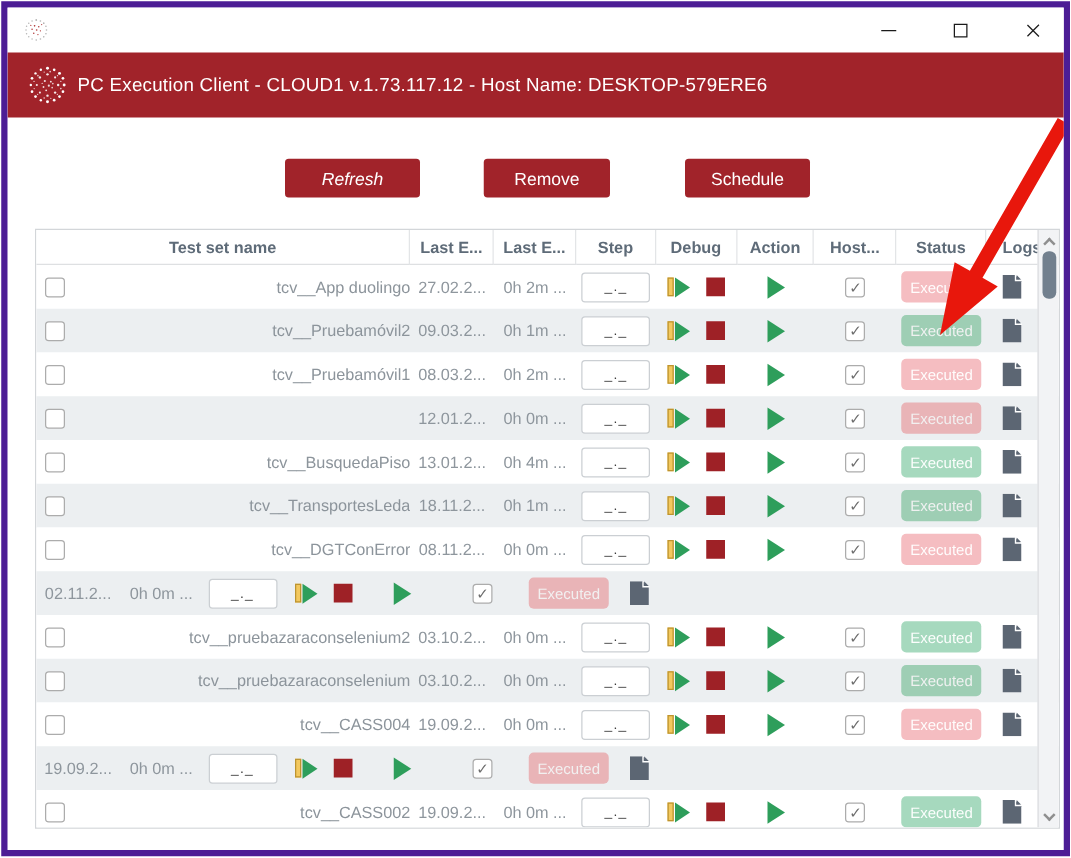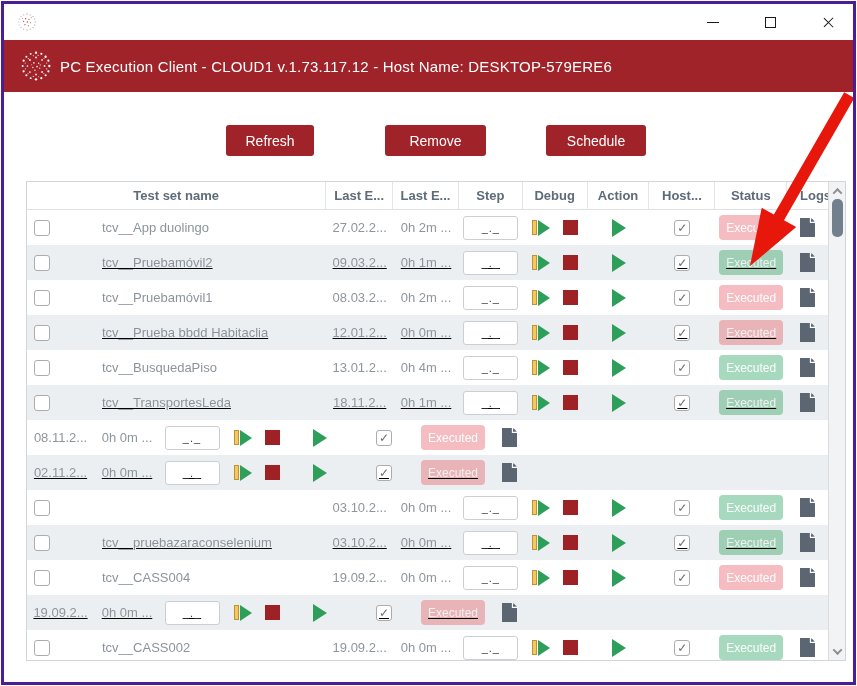--- a/index.html
+++ b/index.html
@@ -1,17 +1,17 @@
 <!DOCTYPE html>
 <html style="--header-red: #A1232A; --button-red: #A1232A; --row-stripe: #ECEFF1; --icon-green: #2E9E5B; --icon-dark-red: #9E2126; --icon-yellow: #F3C85E; --badge-green: #A6D9BE; --badge-pink: #F5BDC1; --arrow-red: #E8170C;"><head>
 <meta charset="utf-8">
 <style>
   * { margin:0; padding:0; box-sizing:border-box; }
   html,body { width:857px; height:686px; background:#fff; font-family:"Liberation Sans", sans-serif; }
-  .window { position:relative; width:855px; height:684px; margin:1px; border:3px solid #4c1d95; background:#fff; overflow:hidden; }
+  .window { position:relative; width:855px; height:684px; margin:1px; border:5px solid #4c1d95; background:#fff; overflow:hidden; }
 
   
   .titlebar { position:absolute; top:0; left:0; right:0; height:36px; background:#fff; display:flex; align-items:center; }
   .app-icon { margin-left:13px; width:20px; height:20px; display:inline-flex; }
   .win-controls { position:absolute; right:10px; top:0; height:36px; display:flex; align-items:center; gap:29px; }
   .win-btn { width:29px; height:29px; display:flex; align-items:center; justify-content:center; cursor:pointer; }
   .min-glyph { width:12px; height:0; border-top:1.4px solid #1a1a1a; display:block; }
   .max-glyph { width:11px; height:11px; border:1.4px solid #1a1a1a; display:block; }
   .close-glyph { position:relative; width:13px; height:13px; display:block; }
   .close-glyph::before, .close-glyph::after { content:""; position:absolute; left:6px; top:0; width:1.4px; height:13px; background:#1a1a1a; }
@@ -19,37 +19,37 @@
   .close-glyph::after  { transform:rotate(-45deg); }
 
   
   .red-header { position:absolute; top:36px; left:0; right:0; height:52px; background:var(--header-red,#A1232A); display:flex; align-items:center; }
   .logo { margin-left:16px; width:32px; height:32px; display:inline-flex; }
   .app-title { margin-left:8px; color:#fff; font-size:15px; letter-spacing:.2px; }
 
   
   .toolbar { position:absolute; top:121px; left:0; right:0; height:31px; }
   .tb-btn { position:absolute; top:0; height:31px; background:var(--button-red,#A1232A); color:#fff; border:none; border-radius:3px; font-size:14px; font-family:"Liberation Sans", sans-serif; cursor:pointer; }
-  .btn-refresh { left:222px; width:88px; }
+  .btn-refresh { left:222px; width:108px;font-style:italic; }
   .btn-remove { left:381px; width:101px; }
   .btn-schedule { left:542px; width:100px; }
 
   
   .grid { position:absolute; left:22px; top:177px; width:820px; height:480px; border:1px solid #D3D6D9; background:#fff; overflow:hidden; }
   .grid-header { display:flex; height:28px; background:#fff; }
   .th { display:flex; align-items:center; justify-content:center; font-size:13px; font-weight:bold; color:#5E6B78; border-right:1px solid #E3E5E7; border-bottom:1px solid #DEE0E2; overflow:hidden; white-space:nowrap; }
   .grid-body { height:450px; overflow:hidden; }
   .tr { display:flex; height:35px; align-items:center; background:#fff; }
-  .tr.striped { background:var(--row-stripe,#ECEFF1);text-decoration:underline; }
+  .tr.striped { background:var(--row-stripe,#ECEFF1); }
   .td { display:flex; align-items:center; justify-content:center; height:100%; overflow:hidden; font-size:13px; color:#8E969D; white-space:nowrap; }
 
   .w-name{width:300px} .w-date{width:67px} .w-time{width:66px} .w-step{width:64px}
   .w-debug{width:65px} .w-action{width:62px} .w-upload{width:66px} .w-status{width:72px} .w-logs{width:58px}
 
-  .cell-name { justify-content:flex-start; padding-left:7px;gap:44px; }
+  .cell-name { justify-content:space-between; padding-left:7px;gap:44px; }
   .cb { width:16px; height:16px; border:1px solid #ACACAC; border-radius:3px; background:#fff; display:inline-flex; align-items:center; justify-content:center; font-size:12px; color:#6E6E6E; flex:0 0 auto; cursor:pointer; }
   .row-name { margin-left:8px; color:#8C949B; }
 
   .step-input { width:55px; height:24px; border:1px solid #CBCFD3; border-radius:3px; text-align:center; font-size:11px; color:#3a3a3a; letter-spacing:1px; background:#fff; font-family:"Liberation Sans", sans-serif; }
 
   .dbg-wrap { display:flex; align-items:center; gap:13px; }
   .step-run { display:flex; align-items:center; cursor:pointer; }
   .yellow-bar { width:5px; height:15px; background:var(--icon-yellow,#F3C85E); border:1px solid #BD9430; margin-right:1px; }
   .tri { width:0; height:0; border-style:solid; }
   .tri-sm { border-width:8px 0 8px 12px; border-color:transparent transparent transparent var(--icon-green,#2E9E5B); }
@@ -310,21 +310,20 @@
           <path d="M11.3,0 L15,3.7 H11.3 Z" fill="#5C6673"></path>
           <path d="M10.4,-0.6 L10.4,4.4 L15.6,4.4" stroke="#FFFFFF" stroke-width="1.1" fill="none"></path>
         </svg>
       </span>
     </div>
   </div>
 
   <div class="tr striped">
     <div class="td w-name cell-name">
       <span class="cb"></span>
-      <span class="row-name">tcv__Prueba bbdd Habitaclia</span>
     </div>
     <div class="td w-date">12.01.2...</div>
     <div class="td w-time">0h 0m ...</div>
     <div class="td w-step">
       <input class="step-input" value="_._" style="">
     </div>
     <div class="td w-debug">
       <span class="dbg-wrap">
         <span class="step-run">
                 <span class="yellow-bar"></span>
@@ -425,20 +424,24 @@
         <svg width="16" height="19" viewBox="0 0 16 19">
           <path d="M0,0 H10 L15,5 V19 H0 Z" fill="#5C6673"></path>
           <path d="M11.3,0 L15,3.7 H11.3 Z" fill="#5C6673"></path>
           <path d="M10.4,-0.6 L10.4,4.4 L15.6,4.4" stroke="#FFFFFF" stroke-width="1.1" fill="none"></path>
         </svg>
       </span>
     </div>
   </div>
 
   <div class="tr">
+    <div class="td w-name cell-name">
+      <span class="cb"></span>
+      <span class="row-name">tcv__DGTConError</span>
+    </div>
     <div class="td w-date">08.11.2...</div>
     <div class="td w-time">0h 0m ...</div>
     <div class="td w-step">
       <input class="step-input" value="_._" style="">
     </div>
     <div class="td w-debug">
       <span class="dbg-wrap">
         <span class="step-run">
                 <span class="yellow-bar"></span>
                 <span class="tri tri-sm"></span>
@@ -497,20 +500,21 @@
           <path d="M11.3,0 L15,3.7 H11.3 Z" fill="#5C6673"></path>
           <path d="M10.4,-0.6 L10.4,4.4 L15.6,4.4" stroke="#FFFFFF" stroke-width="1.1" fill="none"></path>
         </svg>
       </span>
     </div>
   </div>
 
   <div class="tr">
     <div class="td w-name cell-name">
       <span class="cb"></span>
+      <span class="row-name">tcv__pruebazaraconselenium2</span>
     </div>
     <div class="td w-date">03.10.2...</div>
     <div class="td w-time">0h 0m ...</div>
     <div class="td w-step">
       <input class="step-input" value="_._" style="">
     </div>
     <div class="td w-debug">
       <span class="dbg-wrap">
         <span class="step-run">
                 <span class="yellow-bar"></span>

